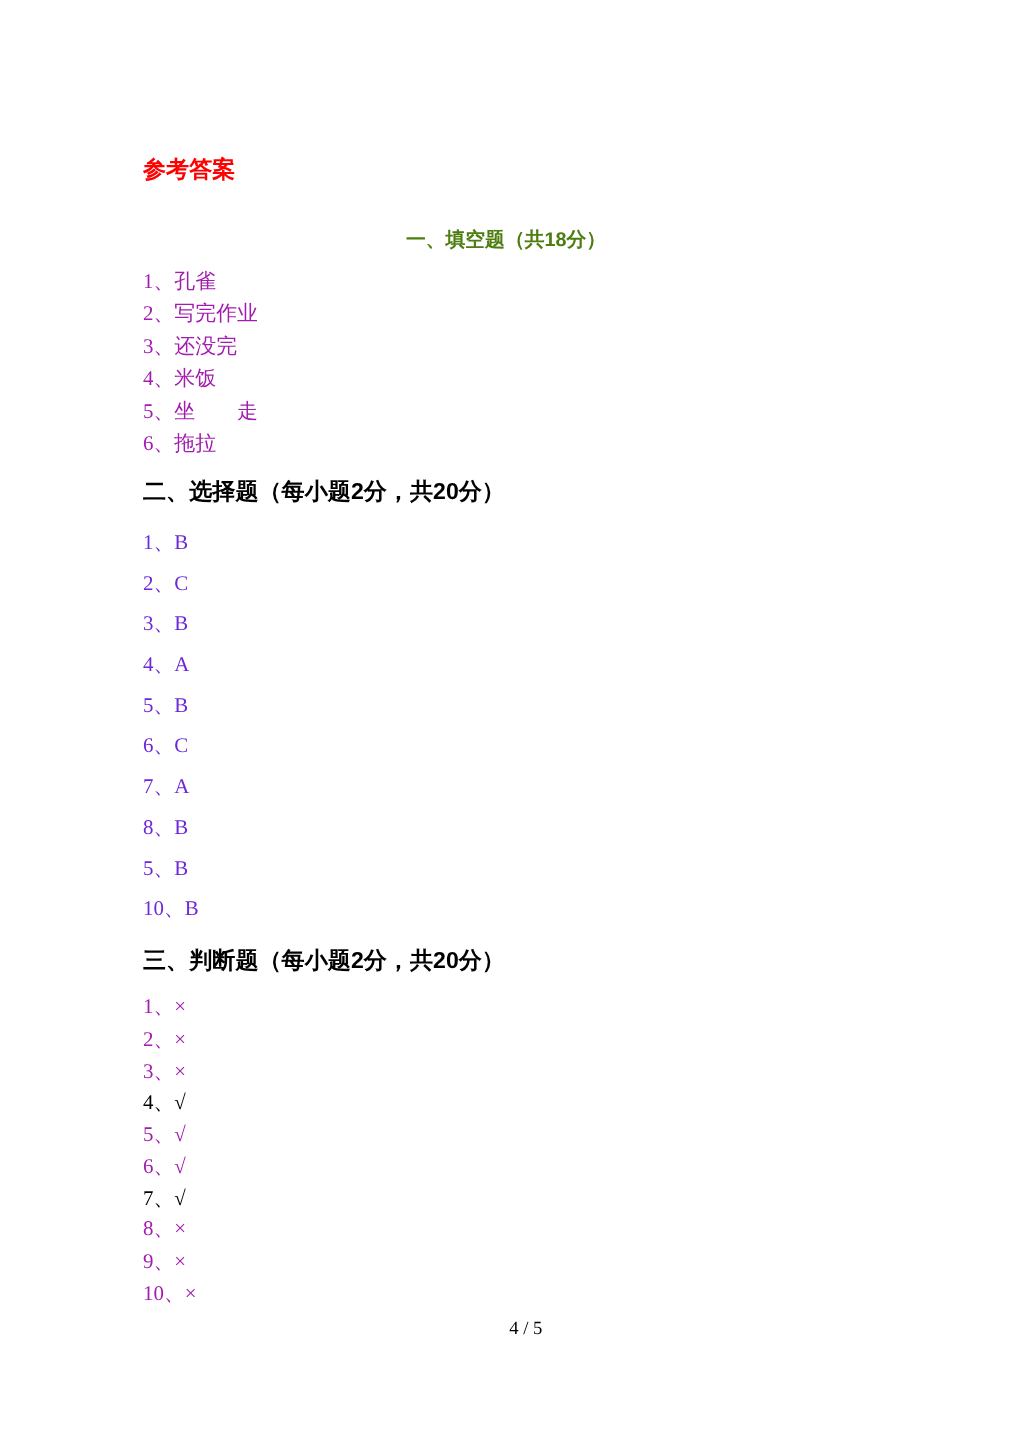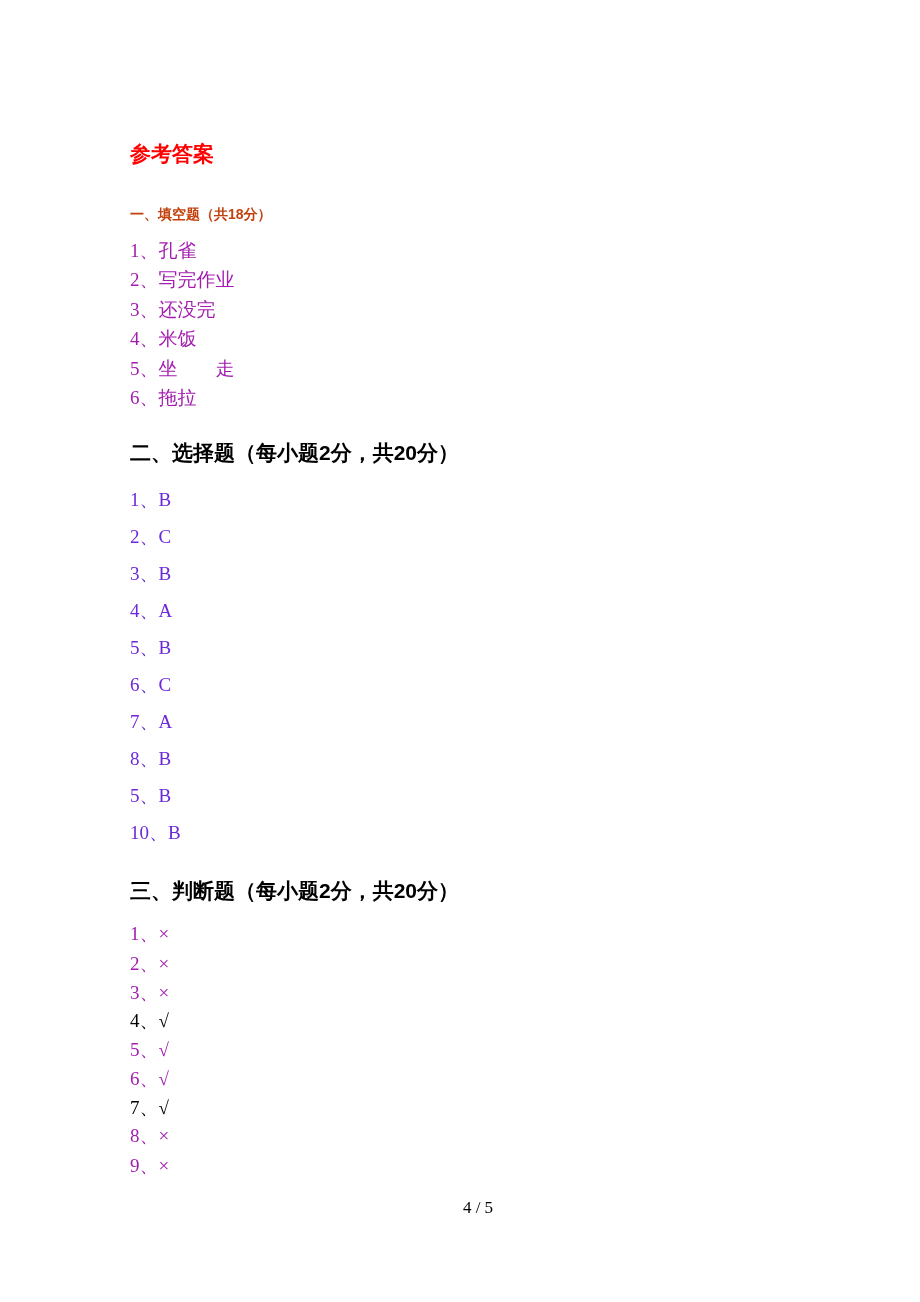--- a/index.html
+++ b/index.html
@@ -20,30 +20,31 @@
     .title {
       text-align: left;
       color: #ff0000;
       font-weight: bold;
       font-size: 21px;
       margin-bottom: 38px;
       font-family: "SimSun", "宋体", serif;
     }
     .section-heading {
       font-weight: bold;
-      font-size: 14px;
-      color: #c2410c;
+      font-size: 18px;
+      color: #4d7c0f;
       margin-bottom: 12px;
       font-family: "SimHei", "黑体", "SimSun", sans-serif;
+      text-align: center;
     }
     .section-heading-spaced {
       font-weight: bold;
       font-size: 21px;
       color: #000000;
-      margin-top: 26px;
+      margin-top: 14px;
       margin-bottom: 14px;
       font-family: "SimHei", "黑体", "SimSun", sans-serif;
     }
     .answer-line {
       font-size: 19px;
       color: #a21caf;
       line-height: 1.55;
       font-family: "SimSun", "宋体", serif;
     }
     .answer-line-spaced {
@@ -104,16 +105,17 @@
   <div id="section3-list">
       <div class="answer-line">1、×</div>
       <div class="answer-line">2、×</div>
       <div class="answer-line">3、×</div>
       <div class="answer-line-tight">4、√</div>
       <div class="answer-line">5、√</div>
       <div class="answer-line">6、√</div>
       <div class="answer-line-tight">7、√</div>
       <div class="answer-line">8、×</div>
       <div class="answer-line">9、×</div>
+      <div class="answer-line">10、×</div>
     </div>
 </div>
 
 <div class="page-number">4 / 5</div>
 
 </body></html>

